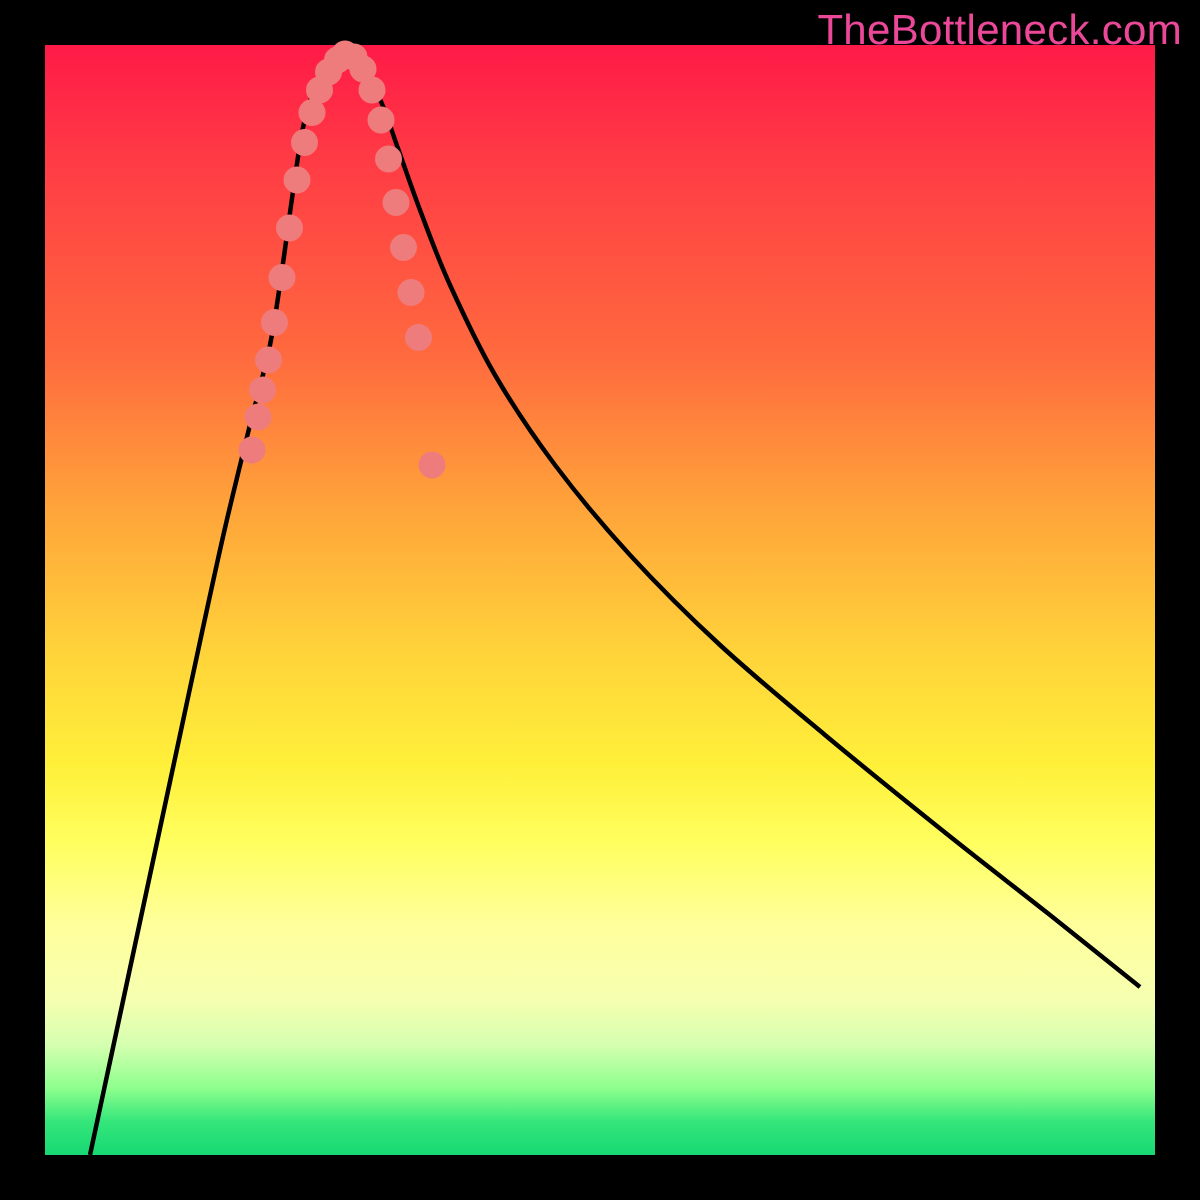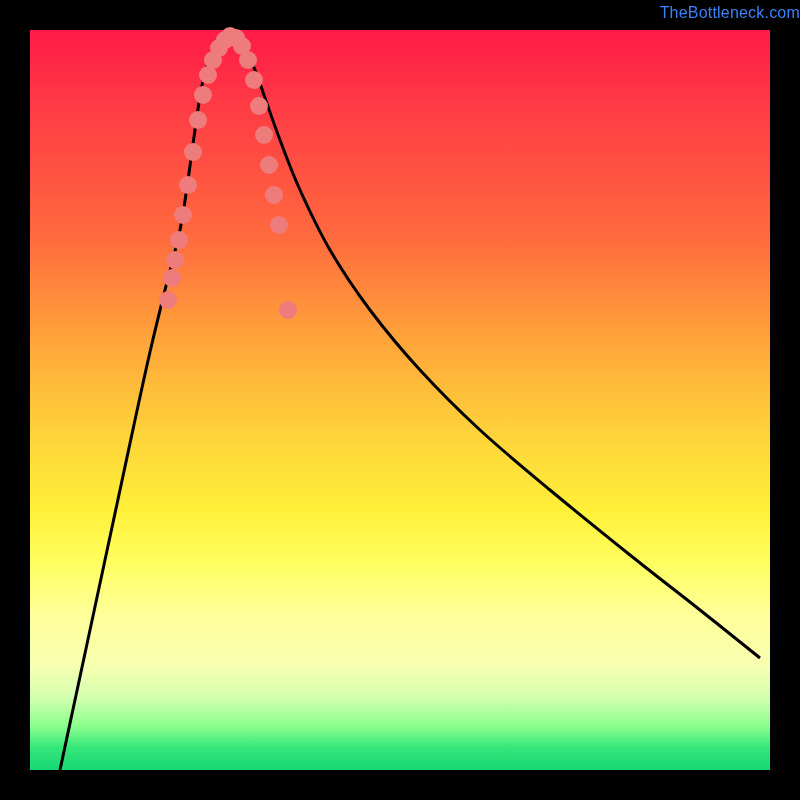--- a/index.html
+++ b/index.html
@@ -39,23 +39,23 @@
       #f6ffb0 86%,
       #d6ffb0 90%,
       #8dff8d 94%,
       #34e67a 97%,
       #17d873 100%
     );
   }
   .watermark {
     position: absolute;
     top: 4px;
-    right: 0;
-    color: #3b82f6;
-    font-size: 16px;
+    right: 12px;
+    color: #ec4899;
+    font-size: 28px;
     font-weight: 500;
     letter-spacing: 0.2px;
     user-select: none;
   }
   svg.curve {
     position: absolute;
     top: 0;
     left: 0;
     width: 740px;
     height: 740px;

